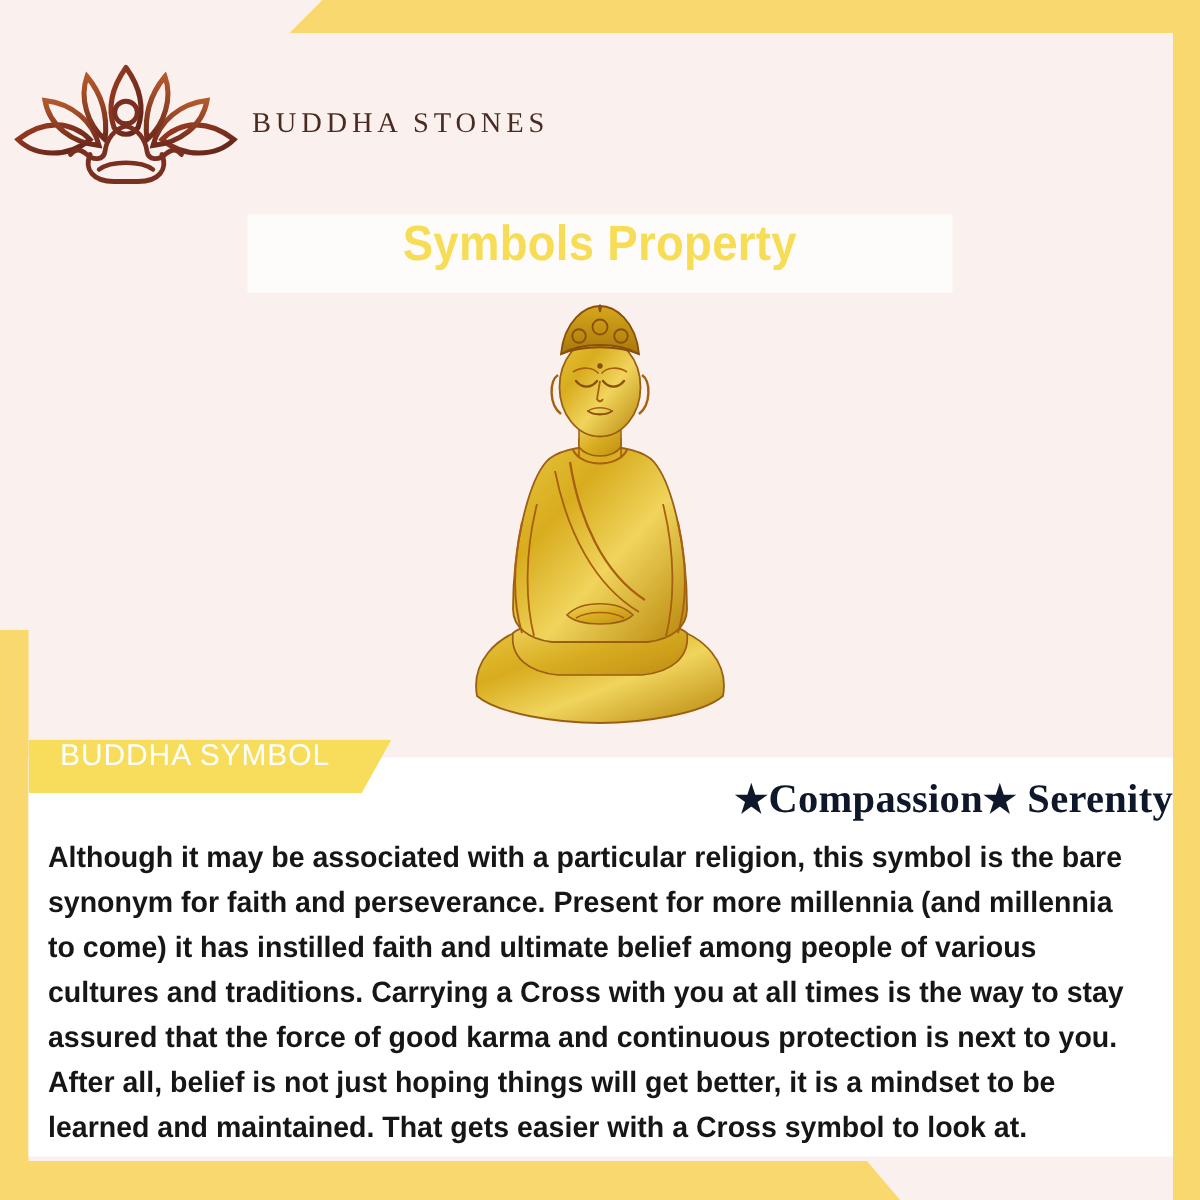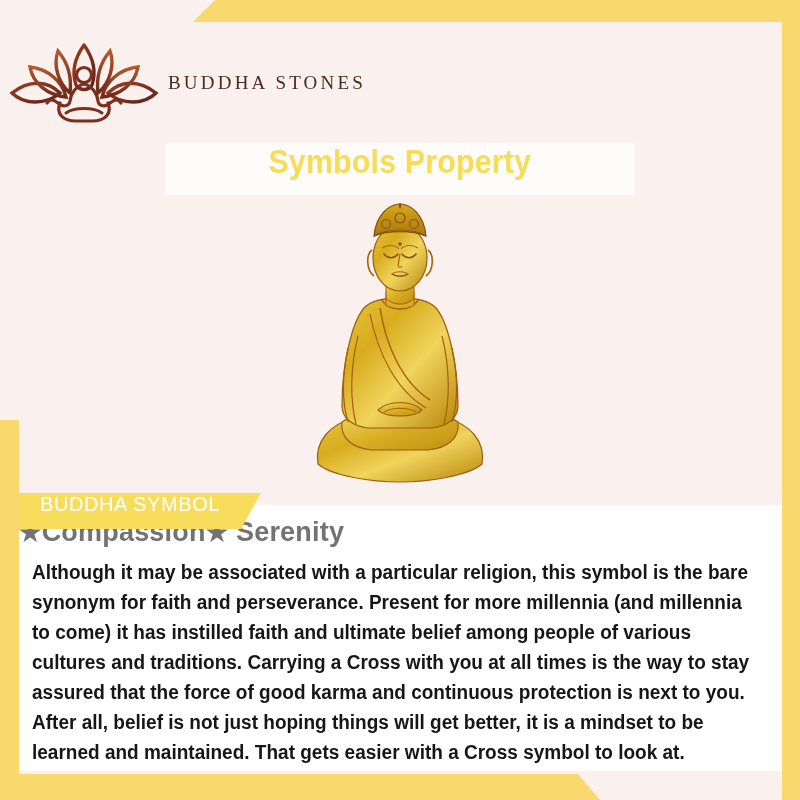--- a/index.html
+++ b/index.html
@@ -161,25 +161,25 @@
     height: 266px;
     background: #ffffff;
     z-index: 2;
   }
 
   .subhead {
     position: absolute;
     top: 12px;
     left: 0;
     width: 763px;
-    text-align: left;
-    font-family: Liberation Sans, sans-serif;
+    text-align: right;
+    font-family: Liberation Serif, serif;
     font-weight: 700;
     font-size: 27px;
-    color: #737373;
+    color: #0f172a;
     letter-spacing: 0.2px;
     white-space: nowrap;
   }
   .subhead .star { font-size: 25px; }
 
   .body-copy {
     position: absolute;
     top: 52px;
     left: 13px;
     width: 742px;

